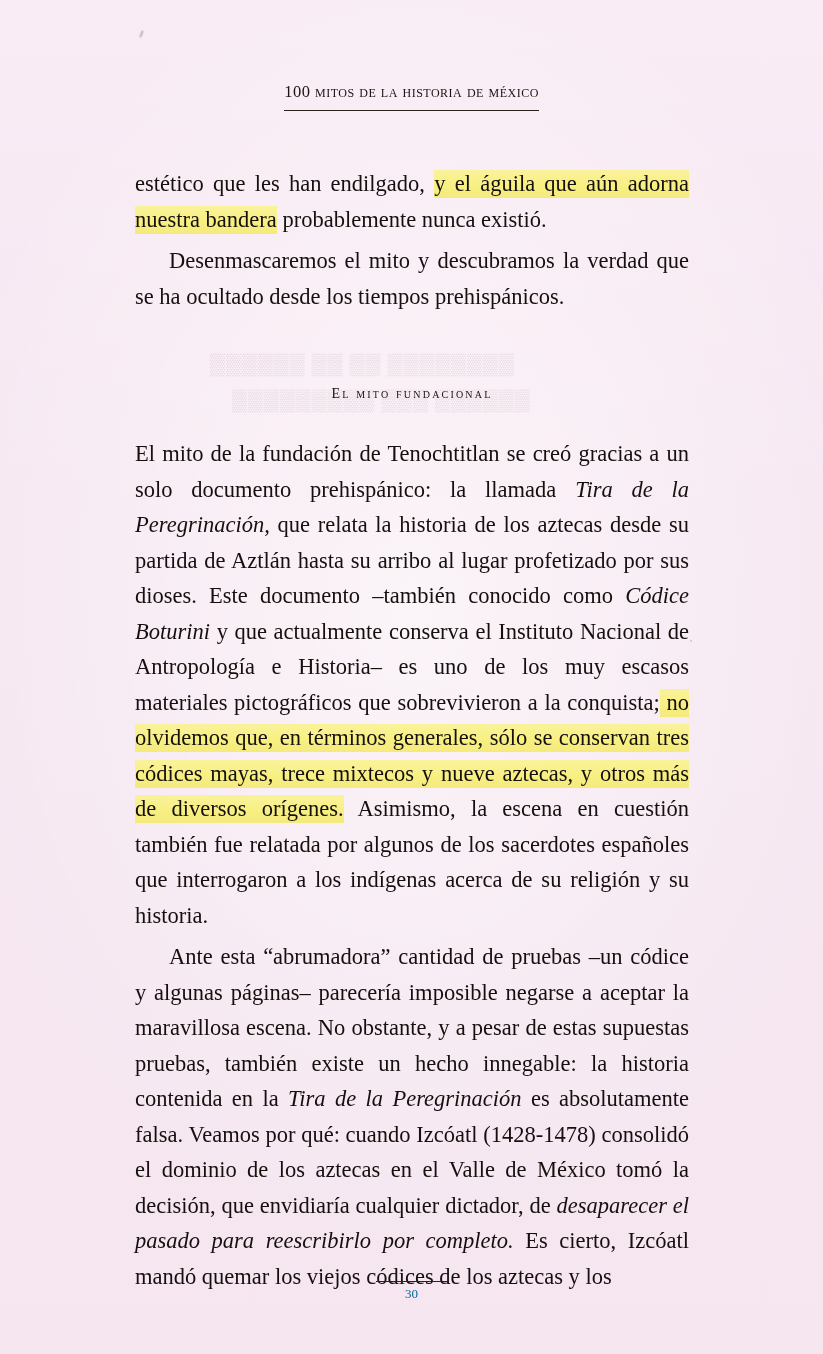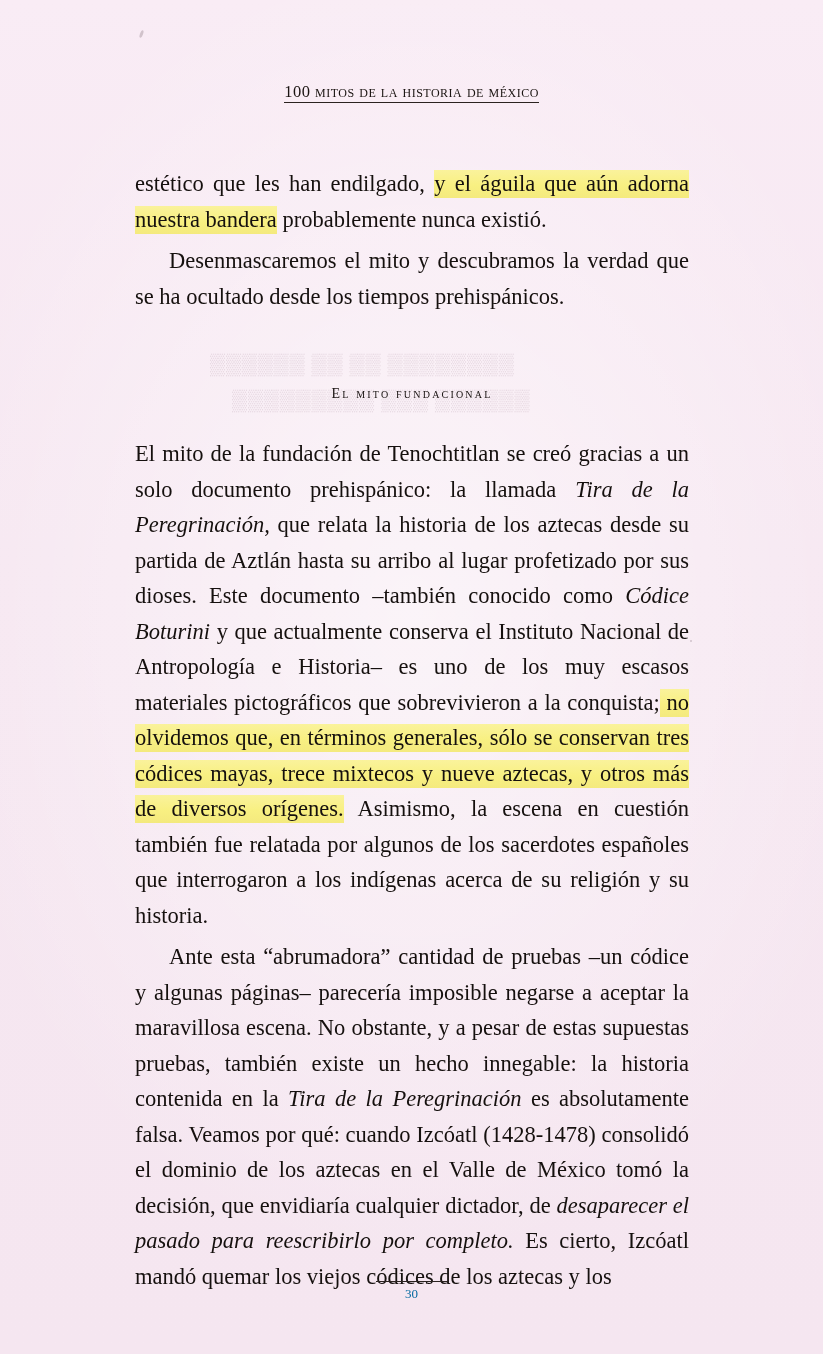--- a/index.html
+++ b/index.html
@@ -34,21 +34,21 @@
     left: 0;
     right: 0;
     text-align: center;
     font-size: 16.5px;
     letter-spacing: 0.5px;
     color: #1a1411;
   }
   .running-head .rh-text {
     display: inline-block;
     border-bottom: 1.6px solid #2b2320;
-    padding-bottom: 0;
+    padding-bottom: 8px;
     font-variant: small-caps;
     text-transform: lowercase;
   }
   .running-head .rh-text::first-letter {
     text-transform: none;
   }
   .content {
     position: absolute;
     left: 129px;
     top: 160px;

